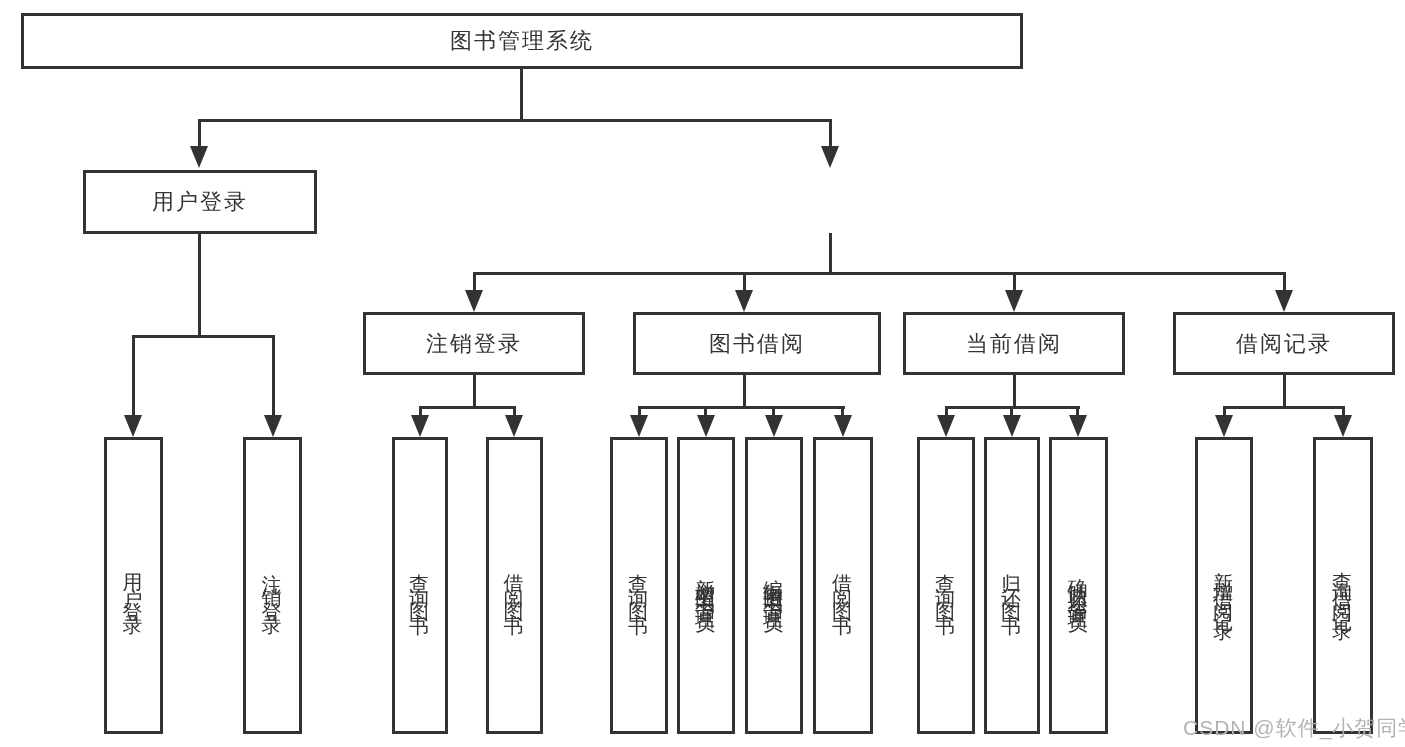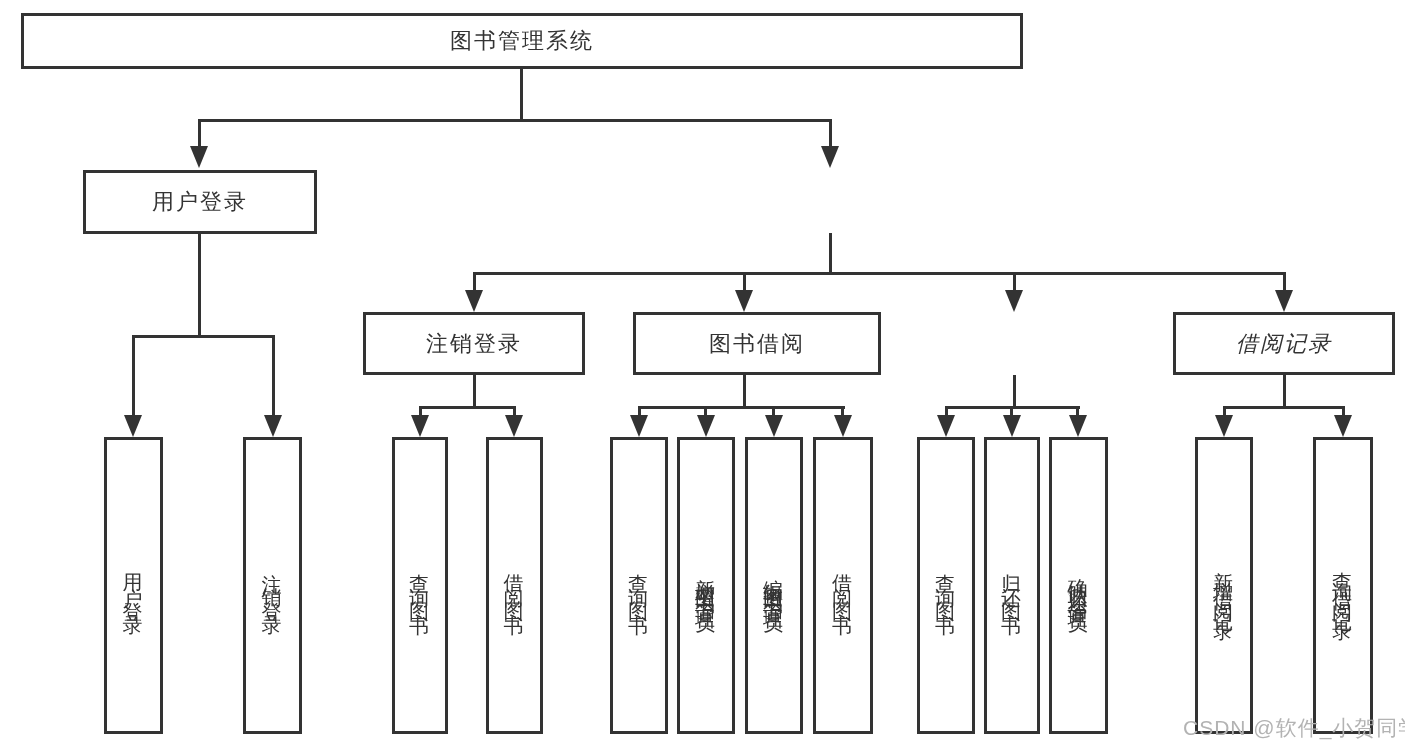--- a/index.html
+++ b/index.html
@@ -58,21 +58,22 @@
   <div class="vl" style="left:743px;top:272px;height:22px;"></div>
   <div class="vl" style="left:1013px;top:272px;height:22px;"></div>
   <div class="vl" style="left:1283px;top:272px;height:22px;"></div>
   <div class="ar" style="left:465px;top:290px;"></div>
   <div class="ar" style="left:735px;top:290px;"></div>
   <div class="ar" style="left:1005px;top:290px;"></div>
   <div class="ar" style="left:1275px;top:290px;"></div>
 
   <div class="box" style="left:363px;top:312px;width:222px;height:63px;">注销登录</div>
   <div class="box" style="left:633px;top:312px;width:248px;height:63px;">图书借阅</div>
-  <div class="box" style="left:1173px;top:312px;width:222px;height:63px;font-style:italic;">借阅记录</div>
+  <div class="box" style="left:903px;top:312px;width:222px;height:63px;">当前借阅</div>
+  <div class="box" style="left:1173px;top:312px;width:222px;height:63px;">借阅记录</div>
 
   <div class="vl" style="left:473px;top:375px;height:31px;"></div>
   <div class="hl" style="left:419px;top:406px;width:97px;"></div>
   <div class="vl" style="left:419px;top:406px;height:12px;"></div>
   <div class="vl" style="left:513px;top:406px;height:12px;"></div>
   <div class="ar" style="left:411px;top:415px;"></div>
   <div class="ar" style="left:505px;top:415px;"></div>
 
   <div class="vl" style="left:743px;top:375px;height:31px;"></div>
   <div class="hl" style="left:638px;top:406px;width:207px;"></div>

